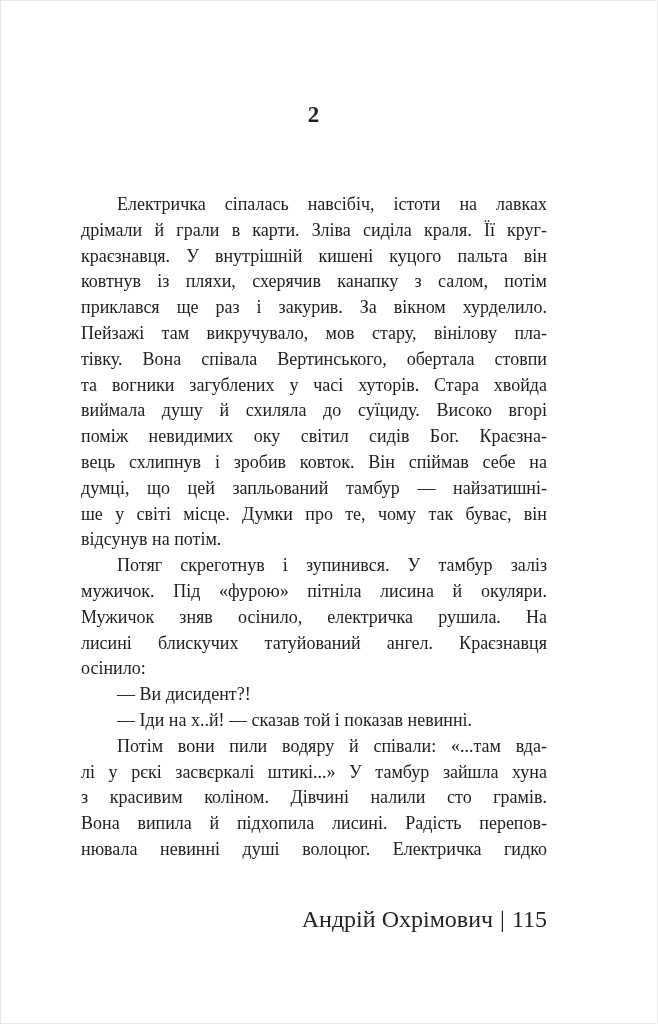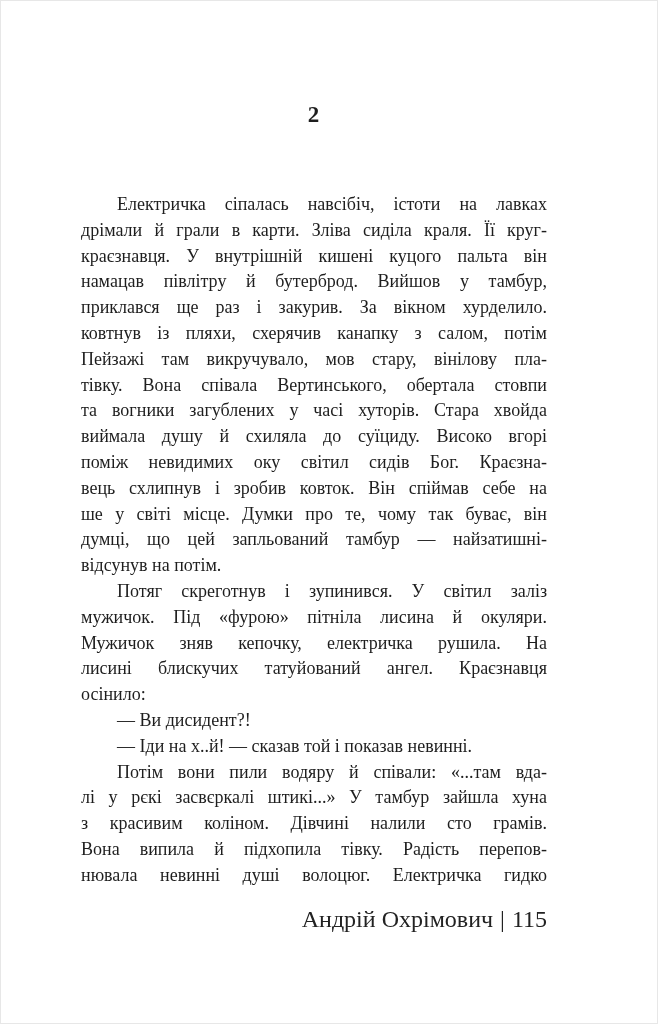--- a/index.html
+++ b/index.html
@@ -67,51 +67,50 @@
 <body>
 
 <div class="page">
   <div class="chapter">2</div>
 
   <div class="text-block">
       <div class="paragraph">
         <div class="line indent">Електричка сіпалась навсібіч, істоти на лавках</div>
         <div class="line">дрімали й грали в карти. Зліва сиділа краля. Її круг-</div>
         <div class="line">краєзнавця. У внутрішній кишені куцого пальта він</div>
-        <div class="line">намацав півлітру й бутерброд. Вийшов у тамбур,</div>
+        <div class="line">ковтнув із пляхи, схерячив канапку з салом, потім</div>
         <div class="line">приклався ще раз і закурив. За вікном хурделило.</div>
-        <div class="line">ковтнув із пляхи, схерячив канапку з салом, потім</div>
         <div class="line">Пейзажі там викручувало, мов стару, вінілову пла-</div>
         <div class="line">тівку. Вона співала Вертинського, обертала стовпи</div>
         <div class="line">та вогники загублених у часі хуторів. Стара хвойда</div>
         <div class="line">виймала душу й схиляла до суїциду. Високо вгорі</div>
         <div class="line">поміж невидимих оку світил сидів Бог. Краєзна-</div>
         <div class="line">вець схлипнув і зробив ковток. Він спіймав себе на</div>
+        <div class="line">думці, що цей запльований тамбур — найзатишні-</div>
         <div class="line">ше у світі місце. Думки про те, чому так буває, він</div>
-        <div class="line">думці, що цей запльований тамбур — найзатишні-</div>
         <div class="line flush-left">відсунув на потім.</div>
       </div>
       <div class="paragraph">
-        <div class="line indent">Потяг скреготнув і зупинився. У світил заліз</div>
+        <div class="line indent">Потяг скреготнув і зупинився. У тамбур заліз</div>
         <div class="line">мужичок. Під «фурою» пітніла лисина й окуляри.</div>
-        <div class="line">Мужичок зняв кепочку, електричка рушила. На</div>
+        <div class="line">Мужичок зняв осінило, електричка рушила. На</div>
         <div class="line">лисині блискучих татуйований ангел. Краєзнавця</div>
         <div class="line flush-left">осінило:</div>
       </div>
       <div class="paragraph">
         <div class="line indent flush-left">— Ви дисидент?!</div>
       </div>
       <div class="paragraph">
         <div class="line indent flush-left">— Іди на х..й! — сказав той і показав невинні.</div>
       </div>
       <div class="paragraph">
         <div class="line indent">Потім вони пили водяру й співали: «...там вда-</div>
         <div class="line">лі у рєкі засвєркалі штикі...» У тамбур зайшла хуна</div>
         <div class="line">з красивим коліном. Дівчині налили сто грамів.</div>
-        <div class="line">Вона випила й підхопила тівку. Радість перепов-</div>
+        <div class="line">Вона випила й підхопила лисині. Радість перепов-</div>
         <div class="line">нювала невинні душі волоцюг. Електричка гидко</div>
       </div>
     </div>
 
   <div class="footer">
     <span>Андрій Охрімович</span><span class="sep">|</span><span>115</span>
   </div>
 </div>
 
 </body></html>

